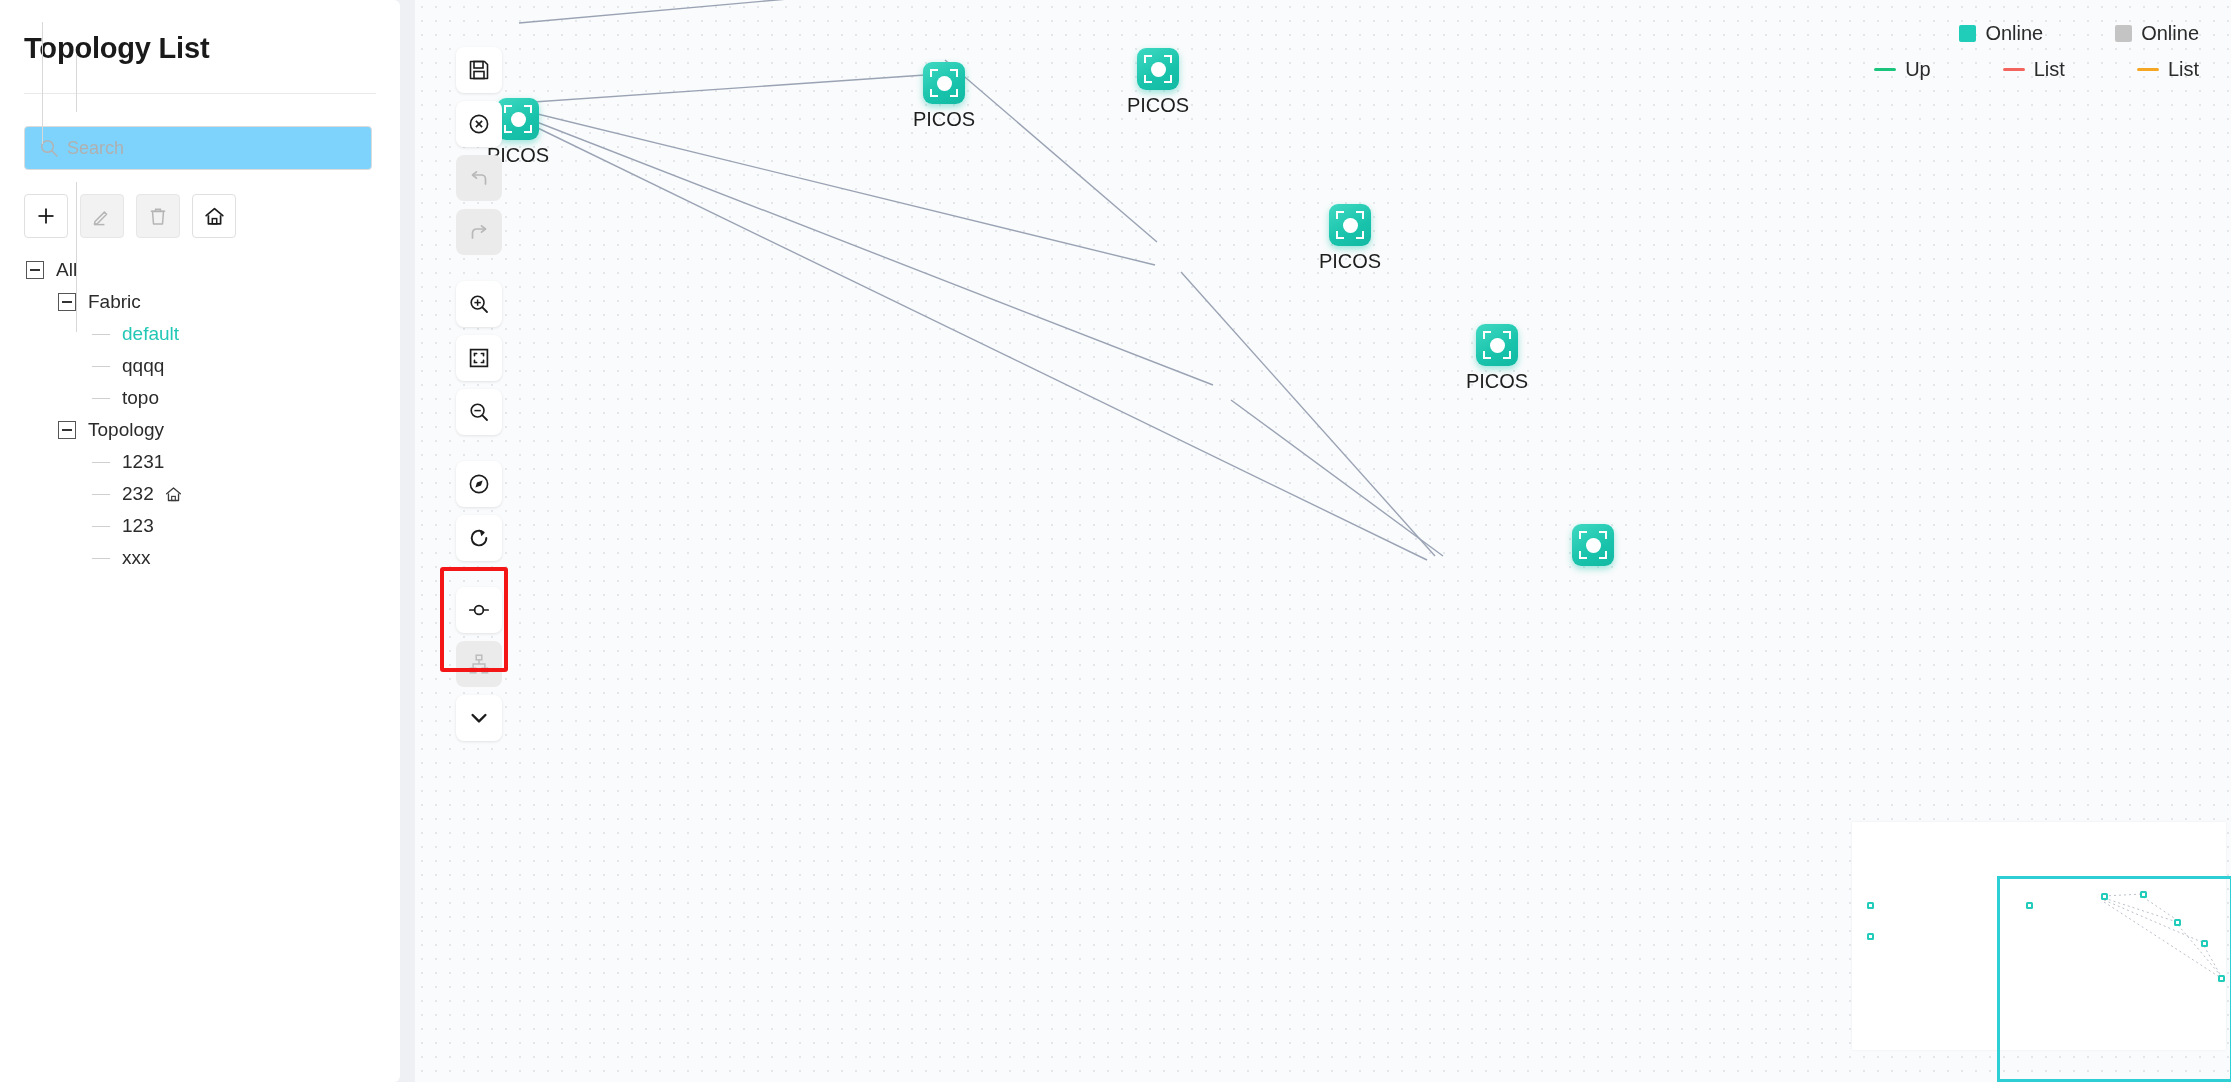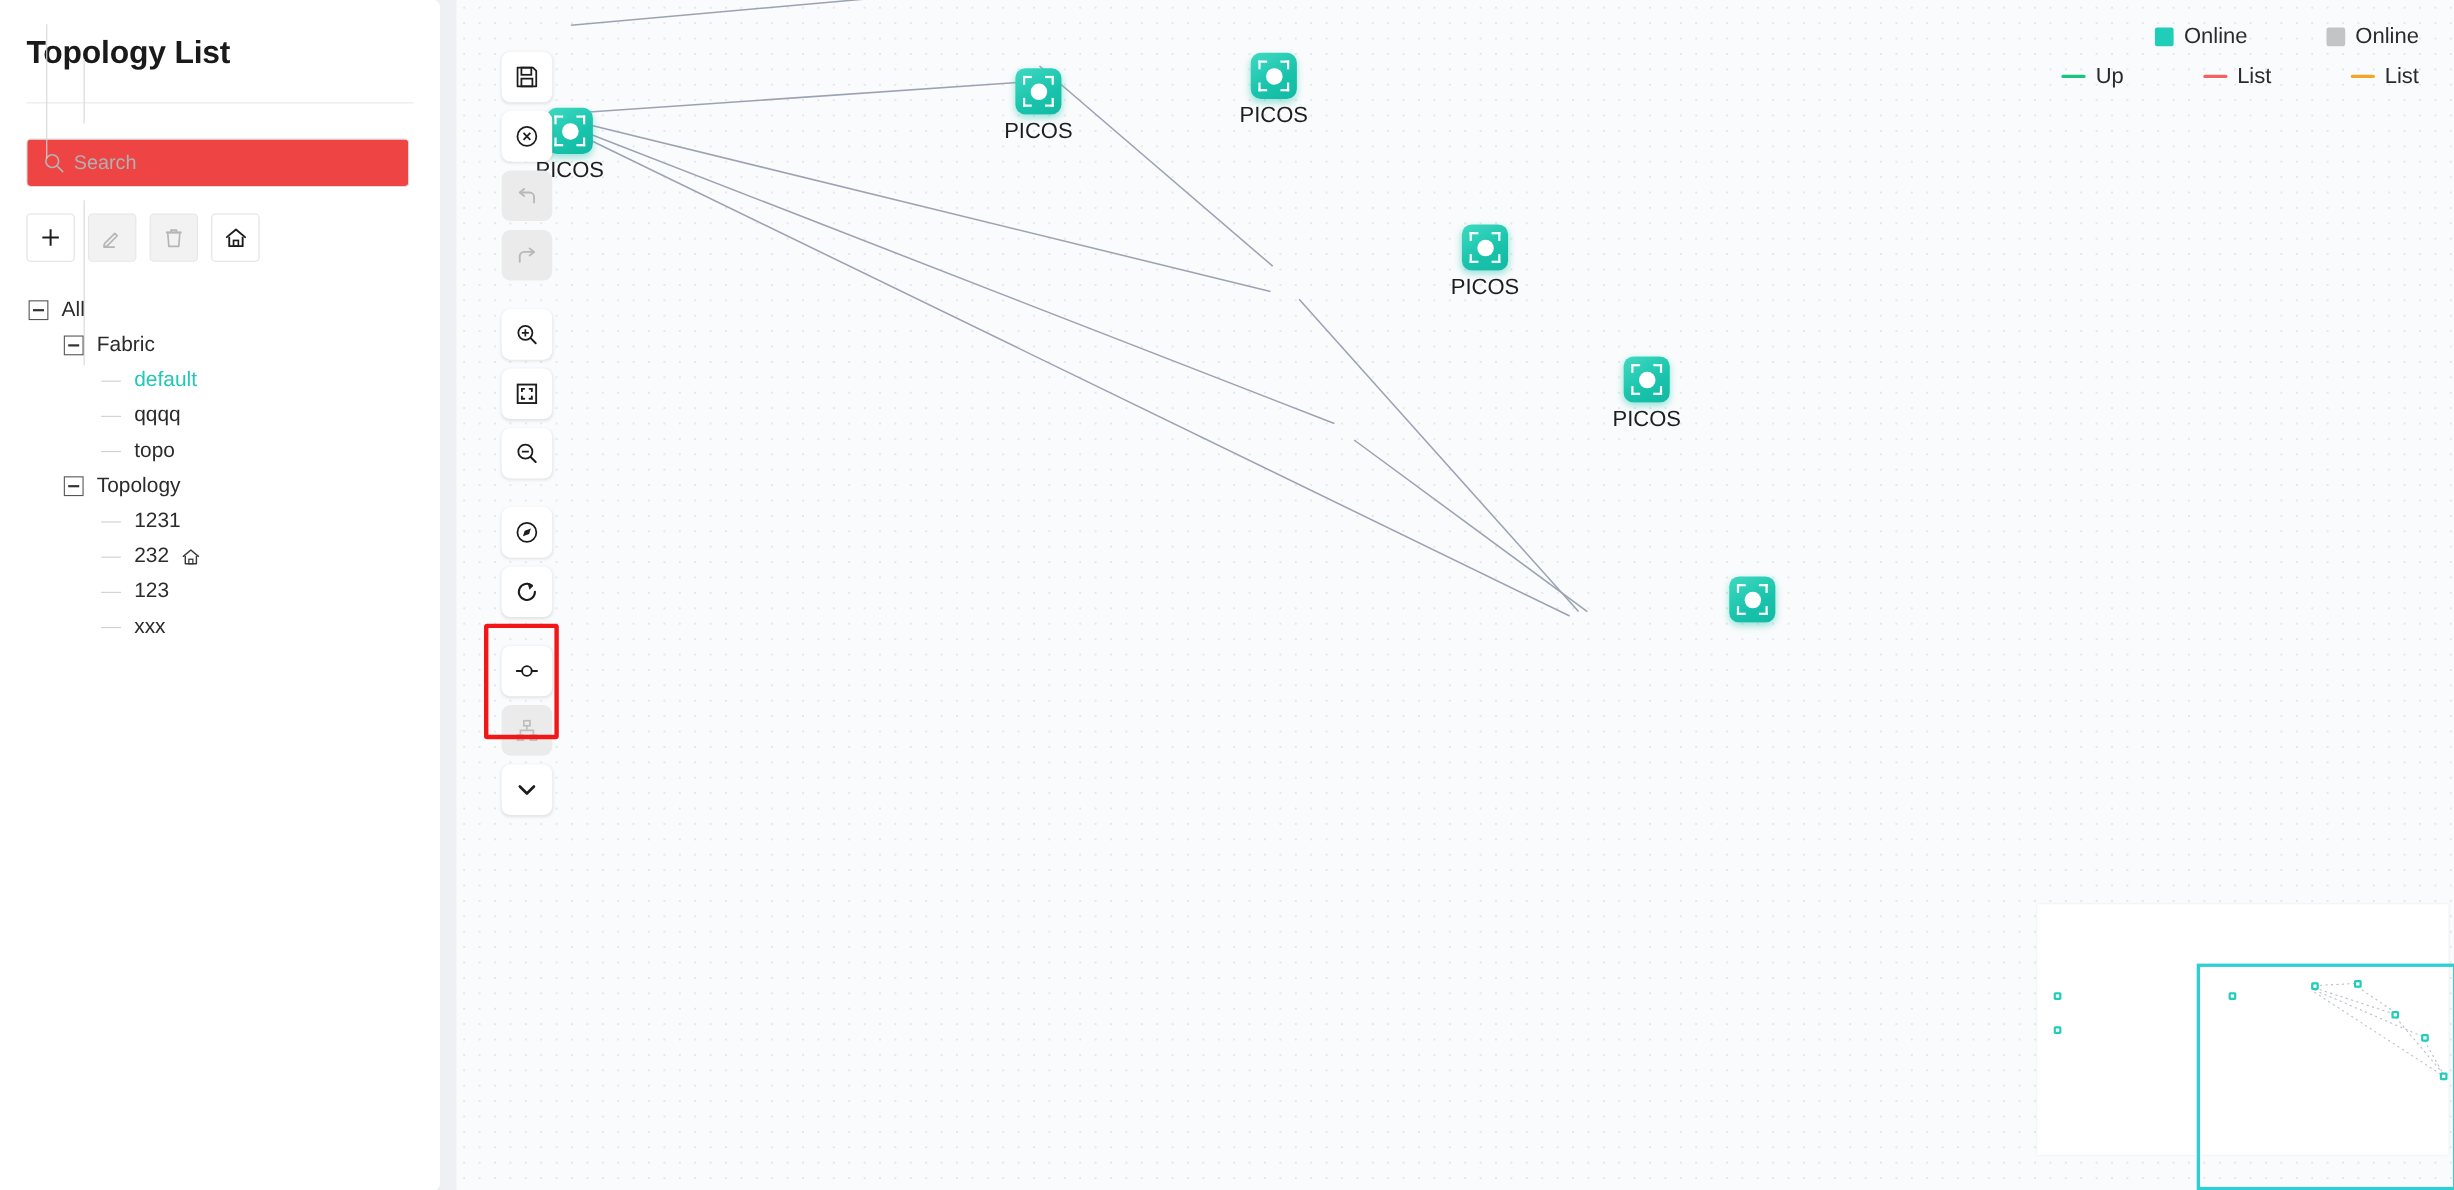--- a/index.html
+++ b/index.html
@@ -27,21 +27,21 @@
   }
   .sidebar-divider {
     height: 1px; background: #e9e9e9; margin: 28px 0 0 0;
   }
   .search-wrap {
     position: relative; margin-top: 32px;
   }
   .search-box {
     width: 348px; height: 44px;
     border: 1px solid #dcdcdc; border-radius: 4px;
-    background: #ef4444;
+    background: #7dd3fc;
     display: flex; align-items: center;
     padding-left: 14px;
   }
   .search-icon { flex: 0 0 auto; width: 20px; height: 20px; display:block; }
   .search-input {
     border: none; outline: none; background: transparent;
     font-family: "Liberation Sans", sans-serif;
     font-size: 18px; color: #333;
     margin-left: 8px; width: 280px;
   }
@@ -52,21 +52,21 @@
     width: 44px; height: 44px;
     border: 1px solid #e0e0e0; border-radius: 4px;
     background: #ffffff;
     display: flex; align-items: center; justify-content: center;
     cursor: pointer;
   }
   .tool-btn.disabled { background: #f2f2f2; border-color: #e6e6e6; cursor: default; }
   .tool-btn svg { display: block; }
 
   
-  .tree { margin-top: 28px; font-size: 19px; color: #2b2b2b; text-align: right; }
+  .tree { margin-top: 16px; font-size: 19px; color: #2b2b2b; text-align: right; }
   .tree-row {
     display: flex; align-items: center;
     height: 32px; position: relative;
   }
   .tree-row.lvl0 { padding-left: 2px; }
   .tree-row.lvl1 { padding-left: 34px; }
   .tree-row.lvl2 { padding-left: 68px; }
   .expander {
     width: 18px; height: 18px; flex: 0 0 auto;
     border: 1px solid #555; background: #fff;

